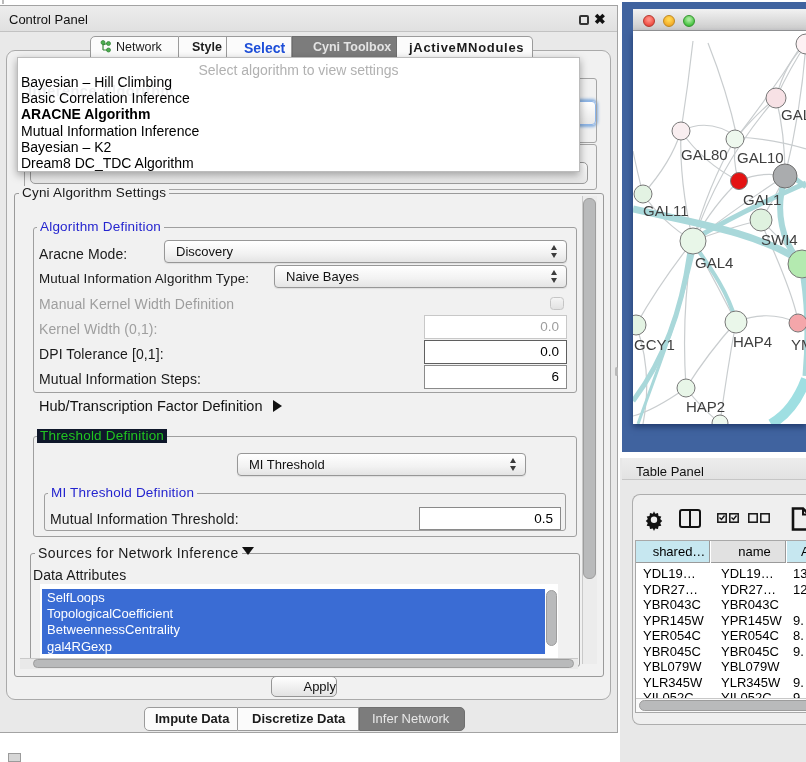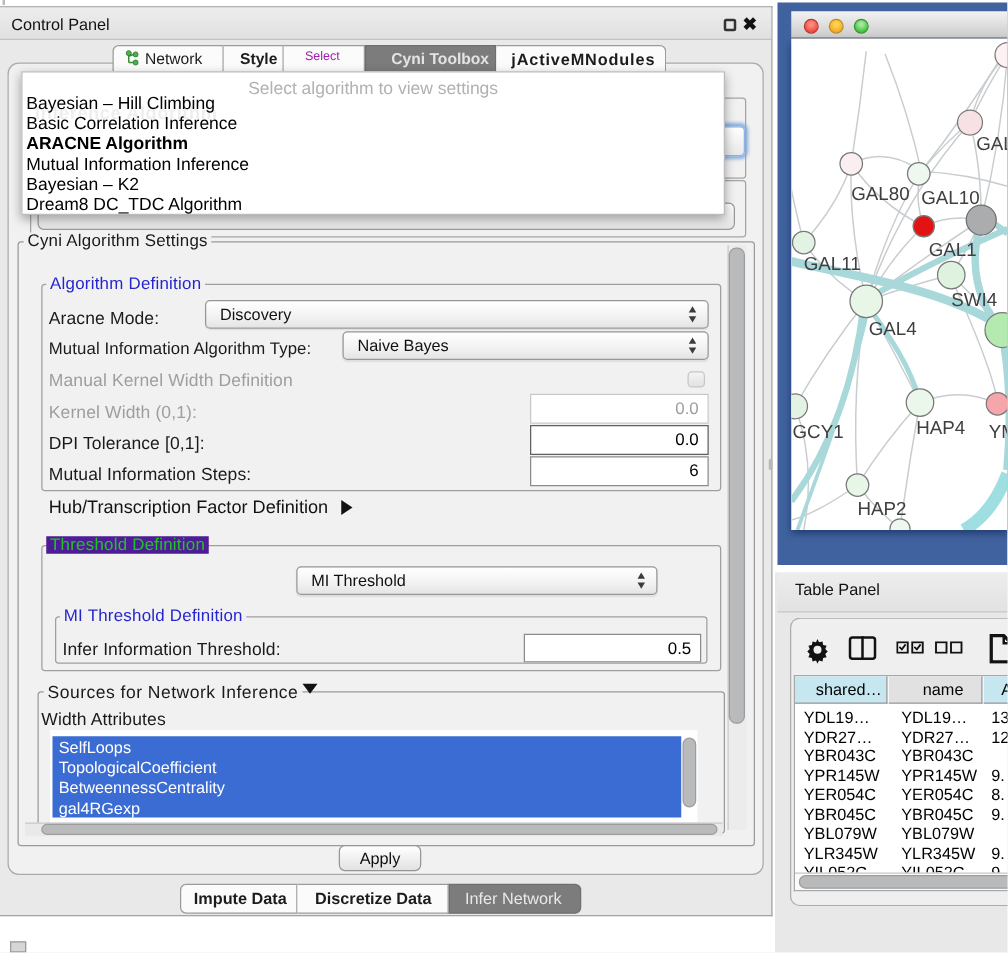--- a/index.html
+++ b/index.html
@@ -33,21 +33,21 @@
     <div class="abs" style="left:202px;top:0;width:105px;height:22px;background:#7c7c7c;border:1px solid #6f6f6f"></div>
     <div class="abs" style="left:307px;top:0;width:136px;height:22px;background:#fbfbfb;border:1px solid #9b9b9b;border-left:none;border-radius:0 5px 0 0"></div>
     <svg class="abs" style="left:10px;top:3px" width="11" height="14" viewBox="0 0 11 14">
       <path d="M3 4 L3 11 M3 6 L8 4 M3 11 L8 11" stroke="#3a8a3a" stroke-width="1.2" fill="none"></path>
       <circle cx="3" cy="3.5" r="2" fill="#4caf50" stroke="#2e7d32" stroke-width=".7"></circle>
       <circle cx="8.5" cy="4.5" r="2" fill="#4caf50" stroke="#2e7d32" stroke-width=".7"></circle>
       <circle cx="8.5" cy="11" r="2" fill="#4caf50" stroke="#2e7d32" stroke-width=".7"></circle>
     </svg>
     <div class="abs" style="left:26px;top:4px;font-size:12.5px;font-weight:normal;color:#1c1c1c">Network</div>
     <div class="abs" style="left:102px;top:4px;font-size:12.5px;font-weight:bold;color:#1c1c1c">Style</div>
-    <div class="abs" style="left:154px;top:4px;font-size:10px;font-weight:normal;color:#a21caf">Select</div>
+    <div class="abs" style="left:154px;top:4px;font-size:14px;font-weight:bold;color:#1d4ed8">Select</div>
     <div class="abs" style="left:223px;top:4px;font-size:12.5px;font-weight:bold;color:#e4e4e4">Cyni Toolbox</div>
     <div class="abs" style="left:319px;top:4px;font-size:13px;font-weight:bold;color:#1c1c1c;letter-spacing:.7px">jActiveMNodules</div>
   </div>
 
   <div class="abs" style="left:560px;top:95px;width:36px;height:24px;border:1px solid #8cb4e8;border-radius:4px;box-shadow:0 0 3px 2px #85aede;background:linear-gradient(#fff,#e8e8e8)"></div>
   <div class="abs" style="left:24px;top:72px;width:573px;height:65px;border:1px solid #a5a5a5;border-radius:3px"></div>
   <div class="abs" style="left:24px;top:138px;width:573px;height:46px;border:1px solid #a5a5a5;border-radius:3px"></div>
   <div class="abs" style="left:30px;top:156px;width:558px;height:22px;border:1px solid #9a9a9a;border-radius:5px;background:linear-gradient(#fff,#e4e4e4)"></div>
 
   <div class="grp" style="left:14px;top:187px;width:590px;height:484px;border-color:#9a9a9a">
@@ -69,47 +69,47 @@
   <div class="blbl" style="left:39px;top:315px;color:#9e9e9e">Kernel Width (0,1):</div>
   <div class="fld" style="left:424px;top:309px;width:143px;height:24px;border:1px solid #c8c8c8;color:#9e9e9e;line-height:22px">0.0</div>
   <div class="blbl" style="left:39px;top:340px">DPI Tolerance [0,1]:</div>
   <div class="fld" style="left:424px;top:334px;width:143px;height:24px;border:1px solid #5f5f5f;line-height:22px">0.0</div>
   <div class="blbl" style="left:39px;top:365px">Mutual Information Steps:</div>
   <div class="fld" style="left:424px;top:359px;width:143px;height:24px;border:1px solid #8a8a8a;line-height:22px">6</div>
   <div class="abs" style="left:39px;top:392px;color:#111;font-size:14.5px">Hub/Transcription Factor Definition</div>
   <div class="abs" style="left:273px;top:394px;width:0;height:0;border-top:6px solid transparent;border-bottom:6px solid transparent;border-left:9px solid #111"></div>
 
   <div class="grp" style="left:33px;top:430px;width:544px;height:101px">
-    <span class="lbl" style="left:3px;color:#21c521;background:#4c1d95">Threshold Definition</span>
+    <span class="lbl" style="left:3px;color:#21c521;background:#0f172a">Threshold Definition</span>
   </div>
   <div class="combo" style="left:237px;top:447px;width:289px">MI Threshold<span class="step"></span></div>
   <div class="grp" style="left:44px;top:487px;width:522px;height:38px">
     <span class="lbl" style="left:3px;color:#2525cf;background:#f1f1f1">MI Threshold Definition</span>
   </div>
-  <div class="blbl" style="left:50px;top:505px">Infer Information Threshold:</div>
+  <div class="blbl" style="left:50px;top:505px">Mutual Information Threshold:</div>
   <div class="fld" style="left:419px;top:501px;width:142px;height:23px;border:1px solid #8a8a8a;line-height:21px">0.5</div>
 
   <div class="grp" style="left:30px;top:547px;width:550px;height:114px;border-color:#9a9a9a">
     <span class="lbl" style="left:4px;color:#1a1a1a;font-size:14px;letter-spacing:.4px">Sources for Network Inference</span>
   </div>
   <div class="abs" style="left:242px;top:541px;width:0;height:0;border-left:6.5px solid transparent;border-right:6.5px solid transparent;border-top:8px solid #111"></div>
-  <div class="blbl" style="left:33px;top:561px">Width Attributes</div>
+  <div class="blbl" style="left:33px;top:561px">Data Attributes</div>
   <div class="abs" style="left:40px;top:578px;width:518px;height:74px;background:#fff">
     <div style="position:absolute;left:2px;top:5px;width:503px;height:65px;background:#3a6cd4"></div>
     <div class="abs" style="left:7px;top:6px;font-size:13px;color:#fff">SelfLoops</div>
     <div class="abs" style="left:7px;top:22px;font-size:13px;color:#fff">TopologicalCoefficient</div>
     <div class="abs" style="left:7px;top:38px;font-size:13px;color:#fff">BetweennessCentrality</div>
     <div class="abs" style="left:7px;top:55px;font-size:13px;color:#fff">gal4RGexp</div>
     <div class="thumb" style="left:506px;top:6px;width:11px;height:56px"></div>
   </div>
 
   <div class="abs" style="left:20px;top:652px;width:558px;height:11px;background:#e9e9e9;border-top:1px solid #c9c9c9"></div>
   <div class="thumb" style="left:33px;top:653px;width:541px;height:9px"></div>
 
-  <div class="abs" style="left:271px;top:670px;width:66px;height:21px;border:1px solid #969696;border-radius:5px;background:linear-gradient(#ffffff,#e2e2e2);text-align:center;font-size:13px;line-height:19px;color:#111">Apply</div>
+  <div class="abs" style="left:271px;top:670px;width:66px;height:21px;border:1px solid #969696;border-radius:5px;background:linear-gradient(#ffffff,#e2e2e2);text-align:right;font-size:13px;line-height:19px;color:#111">Apply</div>
 
   <div class="abs" style="left:144px;top:701px;height:24px">
     <div class="abs" style="left:0;top:0;width:94px;height:24px;background:#fbfbfb;border:1px solid #9b9b9b;border-radius:5px 0 0 5px"></div>
     <div class="abs" style="left:94px;top:0;width:121px;height:24px;background:#fbfbfb;border:1px solid #9b9b9b;border-left:none"></div>
     <div class="abs" style="left:215px;top:0;width:106px;height:24px;background:#7c7c7c;border:1px solid #6f6f6f;border-radius:0 5px 5px 0"></div>
     <div class="abs" style="left:11px;top:4px;font-size:13px;font-weight:bold;color:#1c1c1c">Impute Data</div>
     <div class="abs" style="left:108px;top:4px;font-size:13px;font-weight:bold;color:#1c1c1c">Discretize Data</div>
     <div class="abs" style="left:228px;top:4px;font-size:13px;color:#e8e8e8">Infer Network</div>
   </div>
 </div>
@@ -211,21 +211,21 @@
         <text x="100" y="316">HAP4</text>
         <text x="158" y="319">YM</text>
         <text x="53" y="381">HAP2</text>
       </g>
     </svg>
   </div>
 </div>
 
 <div class="abs" style="left:620px;top:452px;width:186px;height:310px;background:#e8e8e8">
   <div class="abs" style="left:0;top:0;width:186px;height:6px;background:#fff"></div>
-  <div class="abs" style="left:2px;top:6px;width:184px;height:32px;background:linear-gradient(#ededed,#e2e2e2);border-bottom:1px solid #c6c6c6">
+  <div class="abs" style="left:2px;top:6px;width:184px;height:22px;background:linear-gradient(#ededed,#e2e2e2);border-bottom:1px solid #c6c6c6">
     <div class="abs t13" style="left:14px;top:6px;color:#111">Table Panel</div>
   </div>
 
   <div class="abs" style="left:12px;top:42px;width:182px;height:231px;background:#efefef;border:1px solid #adadad;border-radius:8px 0 0 8px;border-right:none">
 
     <svg class="abs" style="left:11px;top:16px" width="20" height="20" viewBox="0 0 20 20">
       <path fill="#121212" d="M10 1.5l1.2 2.6 2.8-.7 .5 2.8 2.8 .6-1.1 2.6 2 2-2 2 1.1 2.6-2.8 .6-.5 2.8-2.8-.7-1.2 2.6-1.2-2.6-2.8 .7-.5-2.8-2.8-.6 1.1-2.6-2-2 2-2-1.1-2.6 2.8-.6 .5-2.8 2.8 .7z" transform="translate(0,-1.3)"></path>
       <circle cx="10" cy="10" r="3.2" fill="#efefef" transform="translate(0,-1.3)"></circle>
     </svg>
     <div class="abs" style="left:46px;top:14px;width:22px;height:19px;border:2.6px solid #121212;border-radius:3px"></div>

